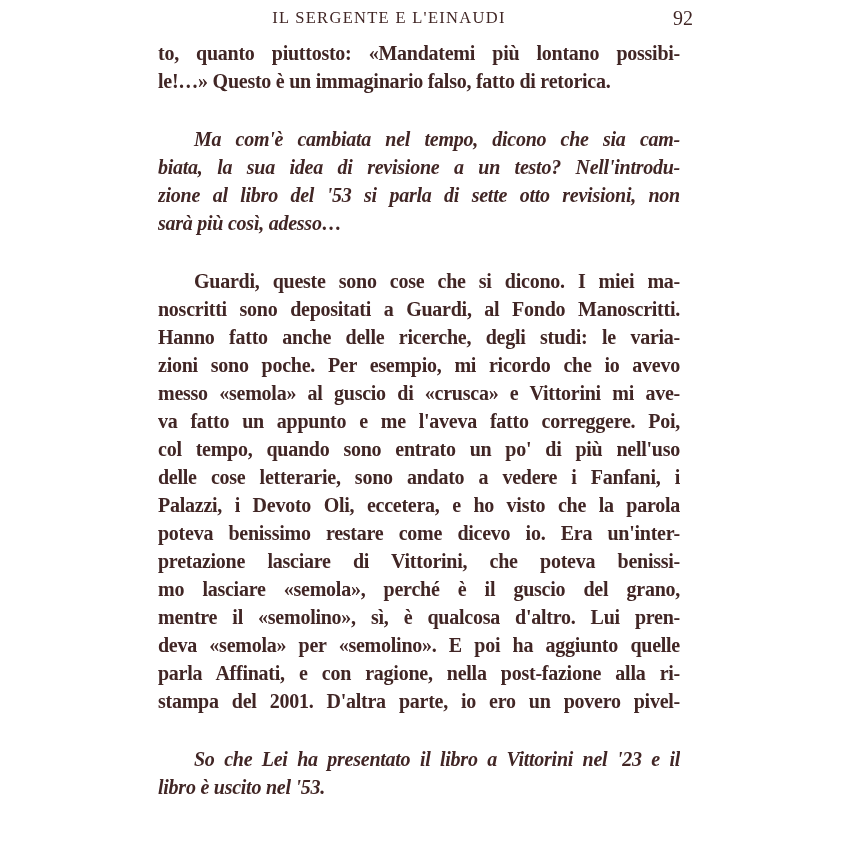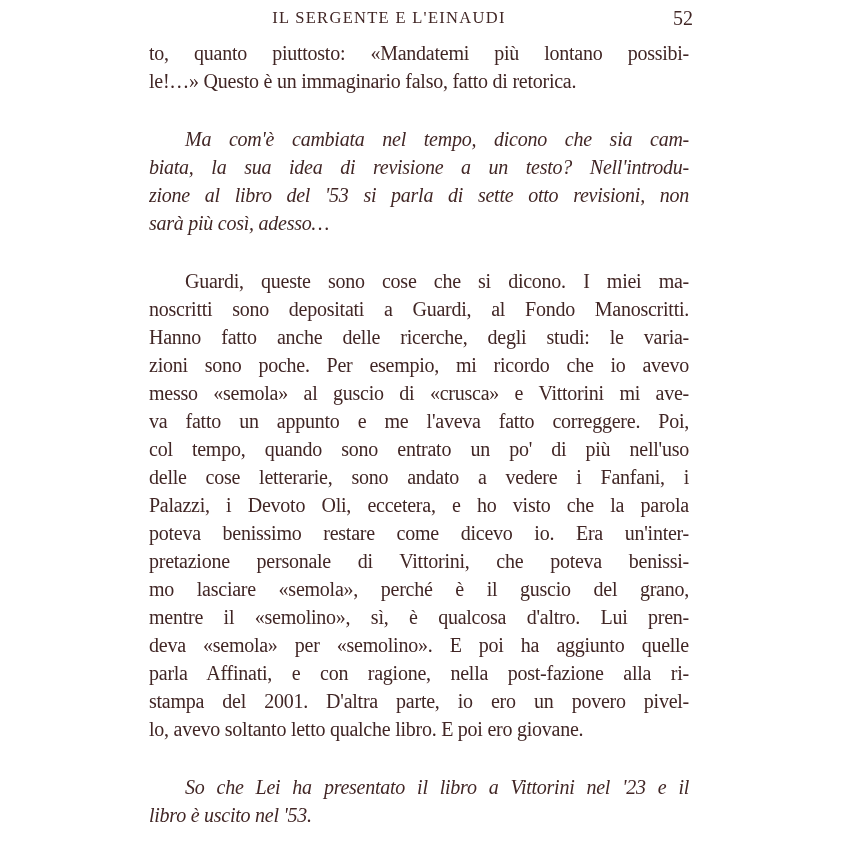--- a/index.html
+++ b/index.html
@@ -40,21 +40,22 @@
   }
   .page-number {
     position: absolute;
     right: 0px;
     top: 0px;
     font-size: 20px;
     line-height: 24px;
     letter-spacing: 0;
   }
   .para {
-    margin: 4px;
+    margin: 13px;
+    font-weight: bold;
   }
   .para.first {
     margin-top: 9px;
   }
   .para + .para {
     margin-top: 30px;
   }
   .line {
     font-size: 20px;
     line-height: 28px;
@@ -77,21 +78,21 @@
     font-style: italic;
   }
 </style>
 </head>
 <body style="color: rgb(65, 38, 37); background: rgb(255, 255, 255);">
 
 <div class="page">
   <div class="text-col">
     <div class="running-head">
       <span class="head-title">IL SERGENTE E L'EINAUDI</span>
-      <span class="page-number">52</span>
+      <span class="page-number">92</span>
     </div>
     <div id="paragraphs">
         <div class="para roman first">
           <div class="line justified">to, quanto piuttosto: «Mandatemi più lontano possibi-</div>
           <div class="line">le!…» Questo è un immaginario falso, fatto di retorica.</div>
         </div>
         <div class="para italic">
           <div class="line justified indent">Ma com'è cambiata nel tempo, dicono che sia cam-</div>
           <div class="line justified">biata, la sua idea di revisione a un testo? Nell'introdu-</div>
           <div class="line justified">zione al libro del '53 si parla di sette otto revisioni, non</div>
@@ -101,27 +102,26 @@
           <div class="line justified indent">Guardi, queste sono cose che si dicono. I miei ma-</div>
           <div class="line justified">noscritti sono depositati a Guardi, al Fondo Manoscritti.</div>
           <div class="line justified">Hanno fatto anche delle ricerche, degli studi: le varia-</div>
           <div class="line justified">zioni sono poche. Per esempio, mi ricordo che io avevo</div>
           <div class="line justified">messo «semola» al guscio di «crusca» e Vittorini mi ave-</div>
           <div class="line justified">va fatto un appunto e me l'aveva fatto correggere. Poi,</div>
           <div class="line justified">col tempo, quando sono entrato un po' di più nell'uso</div>
           <div class="line justified">delle cose letterarie, sono andato a vedere i Fanfani, i</div>
           <div class="line justified">Palazzi, i Devoto Oli, eccetera, e ho visto che la parola</div>
           <div class="line justified">poteva benissimo restare come dicevo io. Era un'inter-</div>
-          <div class="line justified">pretazione personale di Vittorini, che poteva benissi-</div>
+          <div class="line justified">pretazione lasciare di Vittorini, che poteva benissi-</div>
           <div class="line justified">mo lasciare «semola», perché è il guscio del grano,</div>
           <div class="line justified">mentre il «semolino», sì, è qualcosa d'altro. Lui pren-</div>
           <div class="line justified">deva «semola» per «semolino». E poi ha aggiunto quelle</div>
           <div class="line justified">parla Affinati, e con ragione, nella post-fazione alla ri-</div>
           <div class="line justified">stampa del 2001. D'altra parte, io ero un povero pivel-</div>
-          <div class="line">lo, avevo soltanto letto qualche libro. E poi ero giovane.</div>
         </div>
         <div class="para italic">
           <div class="line justified indent">So che Lei ha presentato il libro a Vittorini nel '23 e il</div>
           <div class="line">libro è uscito nel '53.</div>
         </div>
       </div>
   </div>
 </div>
 
 </body></html>

